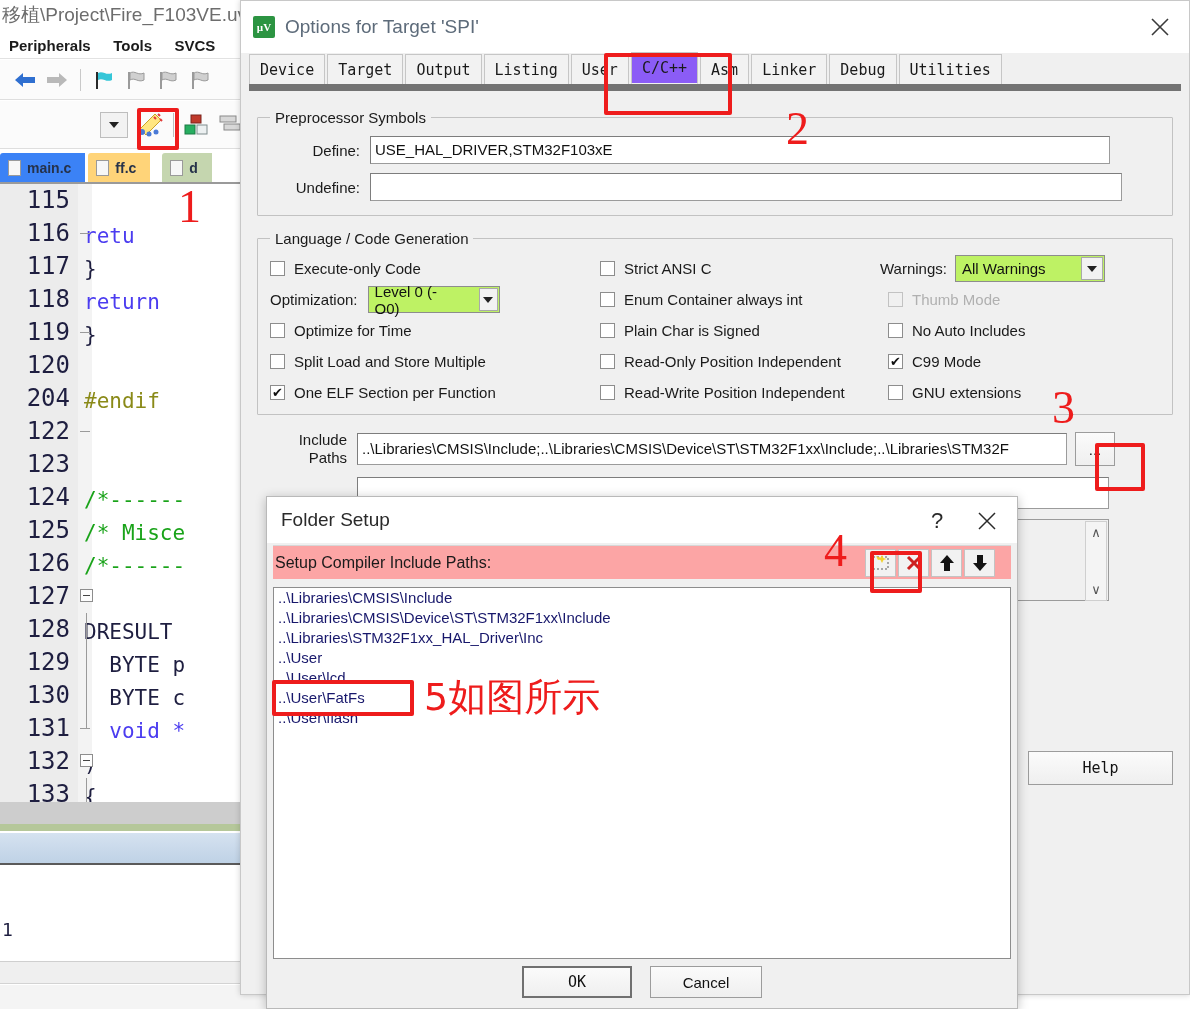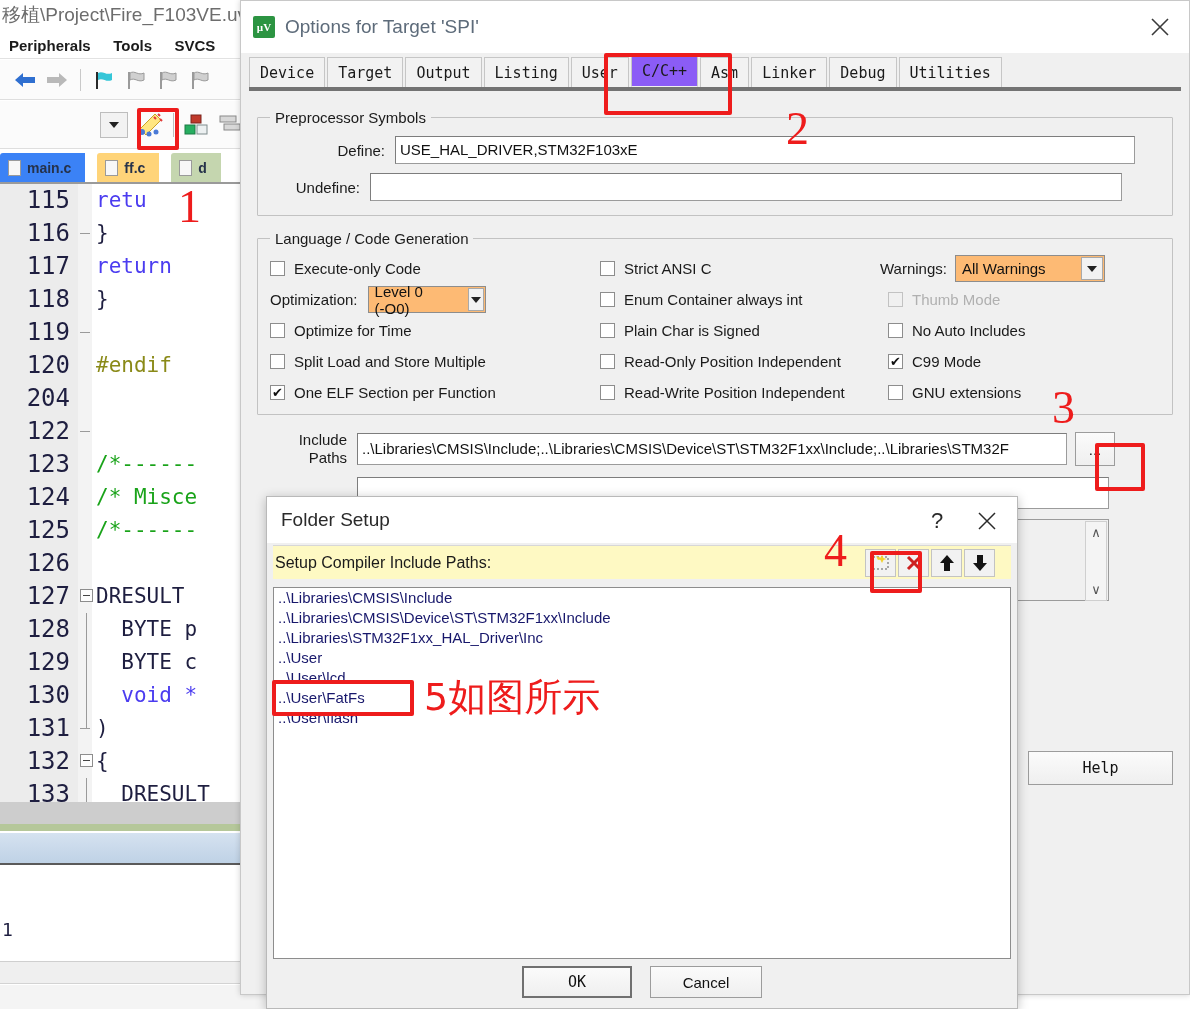--- a/index.html
+++ b/index.html
@@ -83,21 +83,21 @@
   }
   .code-line {
     position: relative; height: 33px; line-height: 33px;
     font-family: "DejaVu Sans Mono", monospace; font-size: 21px;
     white-space: pre;
   }
   .ln {
     position: absolute; left: 0; width: 70px; text-align: right;
     color: #1e1e40; font-family: "DejaVu Sans Mono", monospace; font-size: 24px;
   }
-  .ctext { position: absolute; left: 96px; }
+  .ctext { position: absolute; left: 84px; margin-top: 36px; }
   .c-kw { color: #4b3cf0; }
   .c-pre { color: #8a8a18; }
   .c-cm { color: #19a319; }
   .c-pl { color: #1e1e40; }
   .foldbox {
     position: absolute; left: 80px; top: 9px; width: 13px; height: 13px;
     border: 1px solid #8d8d8d; background: #fdfdfd;
   }
   .foldbox:before {
     content:""; position:absolute; left:2px; top:5px; width:7px; height:1px; background:#444;
@@ -139,21 +139,21 @@
     color:#fff; font-size:11px; font-weight:bold; font-family:"Liberation Serif", serif;
   }
   .opt-close {
     position: absolute; right: 6px; top: 6px; width: 46px; height: 40px;
     display: flex; align-items: center; justify-content: center;
     font-size: 26px; color: #3a3a3a; font-family: "Liberation Sans", sans-serif;
   }
 
   .opt-tabs {
     position: relative; height: 34px; margin: 4px 8px 0 8px;
-    border-bottom: 4px solid #737373;
+    border-bottom: 7px solid #737373;
     display: flex; align-items: flex-end;
   }
   .otab {
     height: 30px; padding: 0 10px; font-family: "DejaVu Sans Mono", monospace;
     font-size: 15px; color: #1a1a1a; display: flex; align-items: center;
     background: #f2f2f2; border: 1px solid #c6c6c6; border-bottom: none;
     margin-right: 2px;
   }
   .otab.active { background: #8b5cf6; border-bottom: 1px solid #f0f0f0; height: 32px; }
 
@@ -182,21 +182,21 @@
     flex: none; margin-right: 9px;
   }
   .cb.on:before {
     content: "✔"; font-size: 13px; color: #101010; line-height: 1;
   }
   .cb.dis { background: #f0f0f0; border-color: #c2c2c2; }
   .ckrow { display: flex; align-items: center; height: 31px; font-size: 15px; color:#1a1a1a;}
   .ckrow.dis { color: #b0b0b0; }
 
   .combo {
-    height: 27px; background: #fdba74; border: 1px solid #8d8d8d;
+    height: 27px; background: #bef264; border: 1px solid #8d8d8d;
     display: inline-flex; align-items: center; justify-content: space-between;
     font-size: 15px; color: #111; padding-left: 6px;
   }
   .combo .arrowbtn {
     width: 22px; height: 23px; margin: 1px; background: #f2f2f2; border: 1px solid #a9a9a9;
     display: flex; align-items: center; justify-content: center;
   }
   .caret-d { width:0;height:0;border-left:5px solid transparent;border-right:5px solid transparent;border-top:6px solid #222; }
 
   .btn {
@@ -219,21 +219,21 @@
   .fs-help, .fs-close {
     position: absolute; top: 8px; width: 40px; height: 32px;
     display: flex; align-items: center; justify-content: center;
     font-size: 22px; color: #2a2a2a;
   }
   .fs-help { right: 60px; }
   .fs-close { right: 10px; font-size: 24px; }
 
   .fs-bar {
     position: relative; height: 34px; margin: 2px 6px 0 6px;
-    background: #fef9c3; border-top: 1px solid #d7d7d7;
+    background: #fca5a5; border-top: 1px solid #d7d7d7;
     display: flex; align-items: center;
   }
   .fs-bar .cap { font-size: 16px; color: #1a1a1a; padding-left: 2px; }
   .fs-tools { position: absolute; right: 16px; top: 3px; display: flex; gap: 2px; }
   .fs-tbtn {
     width: 31px; height: 28px; background: #f2f2f2; border: 1px solid #c3c3c3;
     display: flex; align-items: center; justify-content: center;
   }
 
   .fs-list {
@@ -351,21 +351,21 @@
           <rect x="7" y="11" width="16" height="6" fill="#d8d8d8" stroke="#8a8a8a"></rect>
         </svg>
       </div>
     </div>
 
     <div class="ide-tabs">
       <div class="etab blue">
         <span class="doc-ico"></span>
         <span>main.c</span>
       </div>
-      <div class="etab yellow" style="margin-left:12px;">
+      <div class="etab yellow" style="margin-left:3px;">
         <span class="doc-ico"></span>
         <span>ff.c</span>
       </div>
       <div class="etab green" style="margin-left:12px;">
         <span class="doc-ico"></span>
         <span>d</span>
       </div>
     </div>
 
     <div class="ide-code">
@@ -426,41 +426,41 @@
         <div class="otab">Asm</div>
         <div class="otab">Linker</div>
         <div class="otab">Debug</div>
         <div class="otab">Utilities</div>
       </div>
 
     <div class="opt-body">
 
       <div class="group">
         <span class="glegend">Preprocessor Symbols</span>
-        <div class="row" style="margin-top:4px;justify-content:center;">
+        <div class="row" style="margin-top:4px;">
           <span class="lbl" style="width:100px;text-align:right;padding-right:10px;">Define:</span>
           <div class="txtfield" style="width:740px;">USE_HAL_DRIVER,STM32F103xE</div>
         </div>
         <div class="row" style="margin-bottom:2px;">
           <span class="lbl" style="width:100px;text-align:right;padding-right:10px;">Undefine:</span>
           <div class="txtfield" style="width:752px;"></div>
         </div>
       </div>
 
       <div class="group" style="margin-top:22px;padding-bottom:6px;">
         <span class="glegend">Language / Code Generation</span>
         <div style="display:flex;">
           <div style="width:330px;" id="lang-left">
               <div class="ckrow">
                 <span class="cb"></span>
                 <span>Execute-only Code</span>
               </div>
               <div class="ckrow">
                 <span class="lbl" style="margin-right: 10px;">Optimization:</span>
-                <div class="combo" style="width: 118px; gap: 32px;">
+                <div class="combo" style="width: 132px; gap: 32px;">
                   <span>Level 0 (-O0)</span>
                   <span class="arrowbtn">
                     <span class="caret-d"></span>
                   </span>
                 </div>
               </div>
               <div class="ckrow">
                 <span class="cb"></span>
                 <span>Optimize for Time</span>
               </div>

